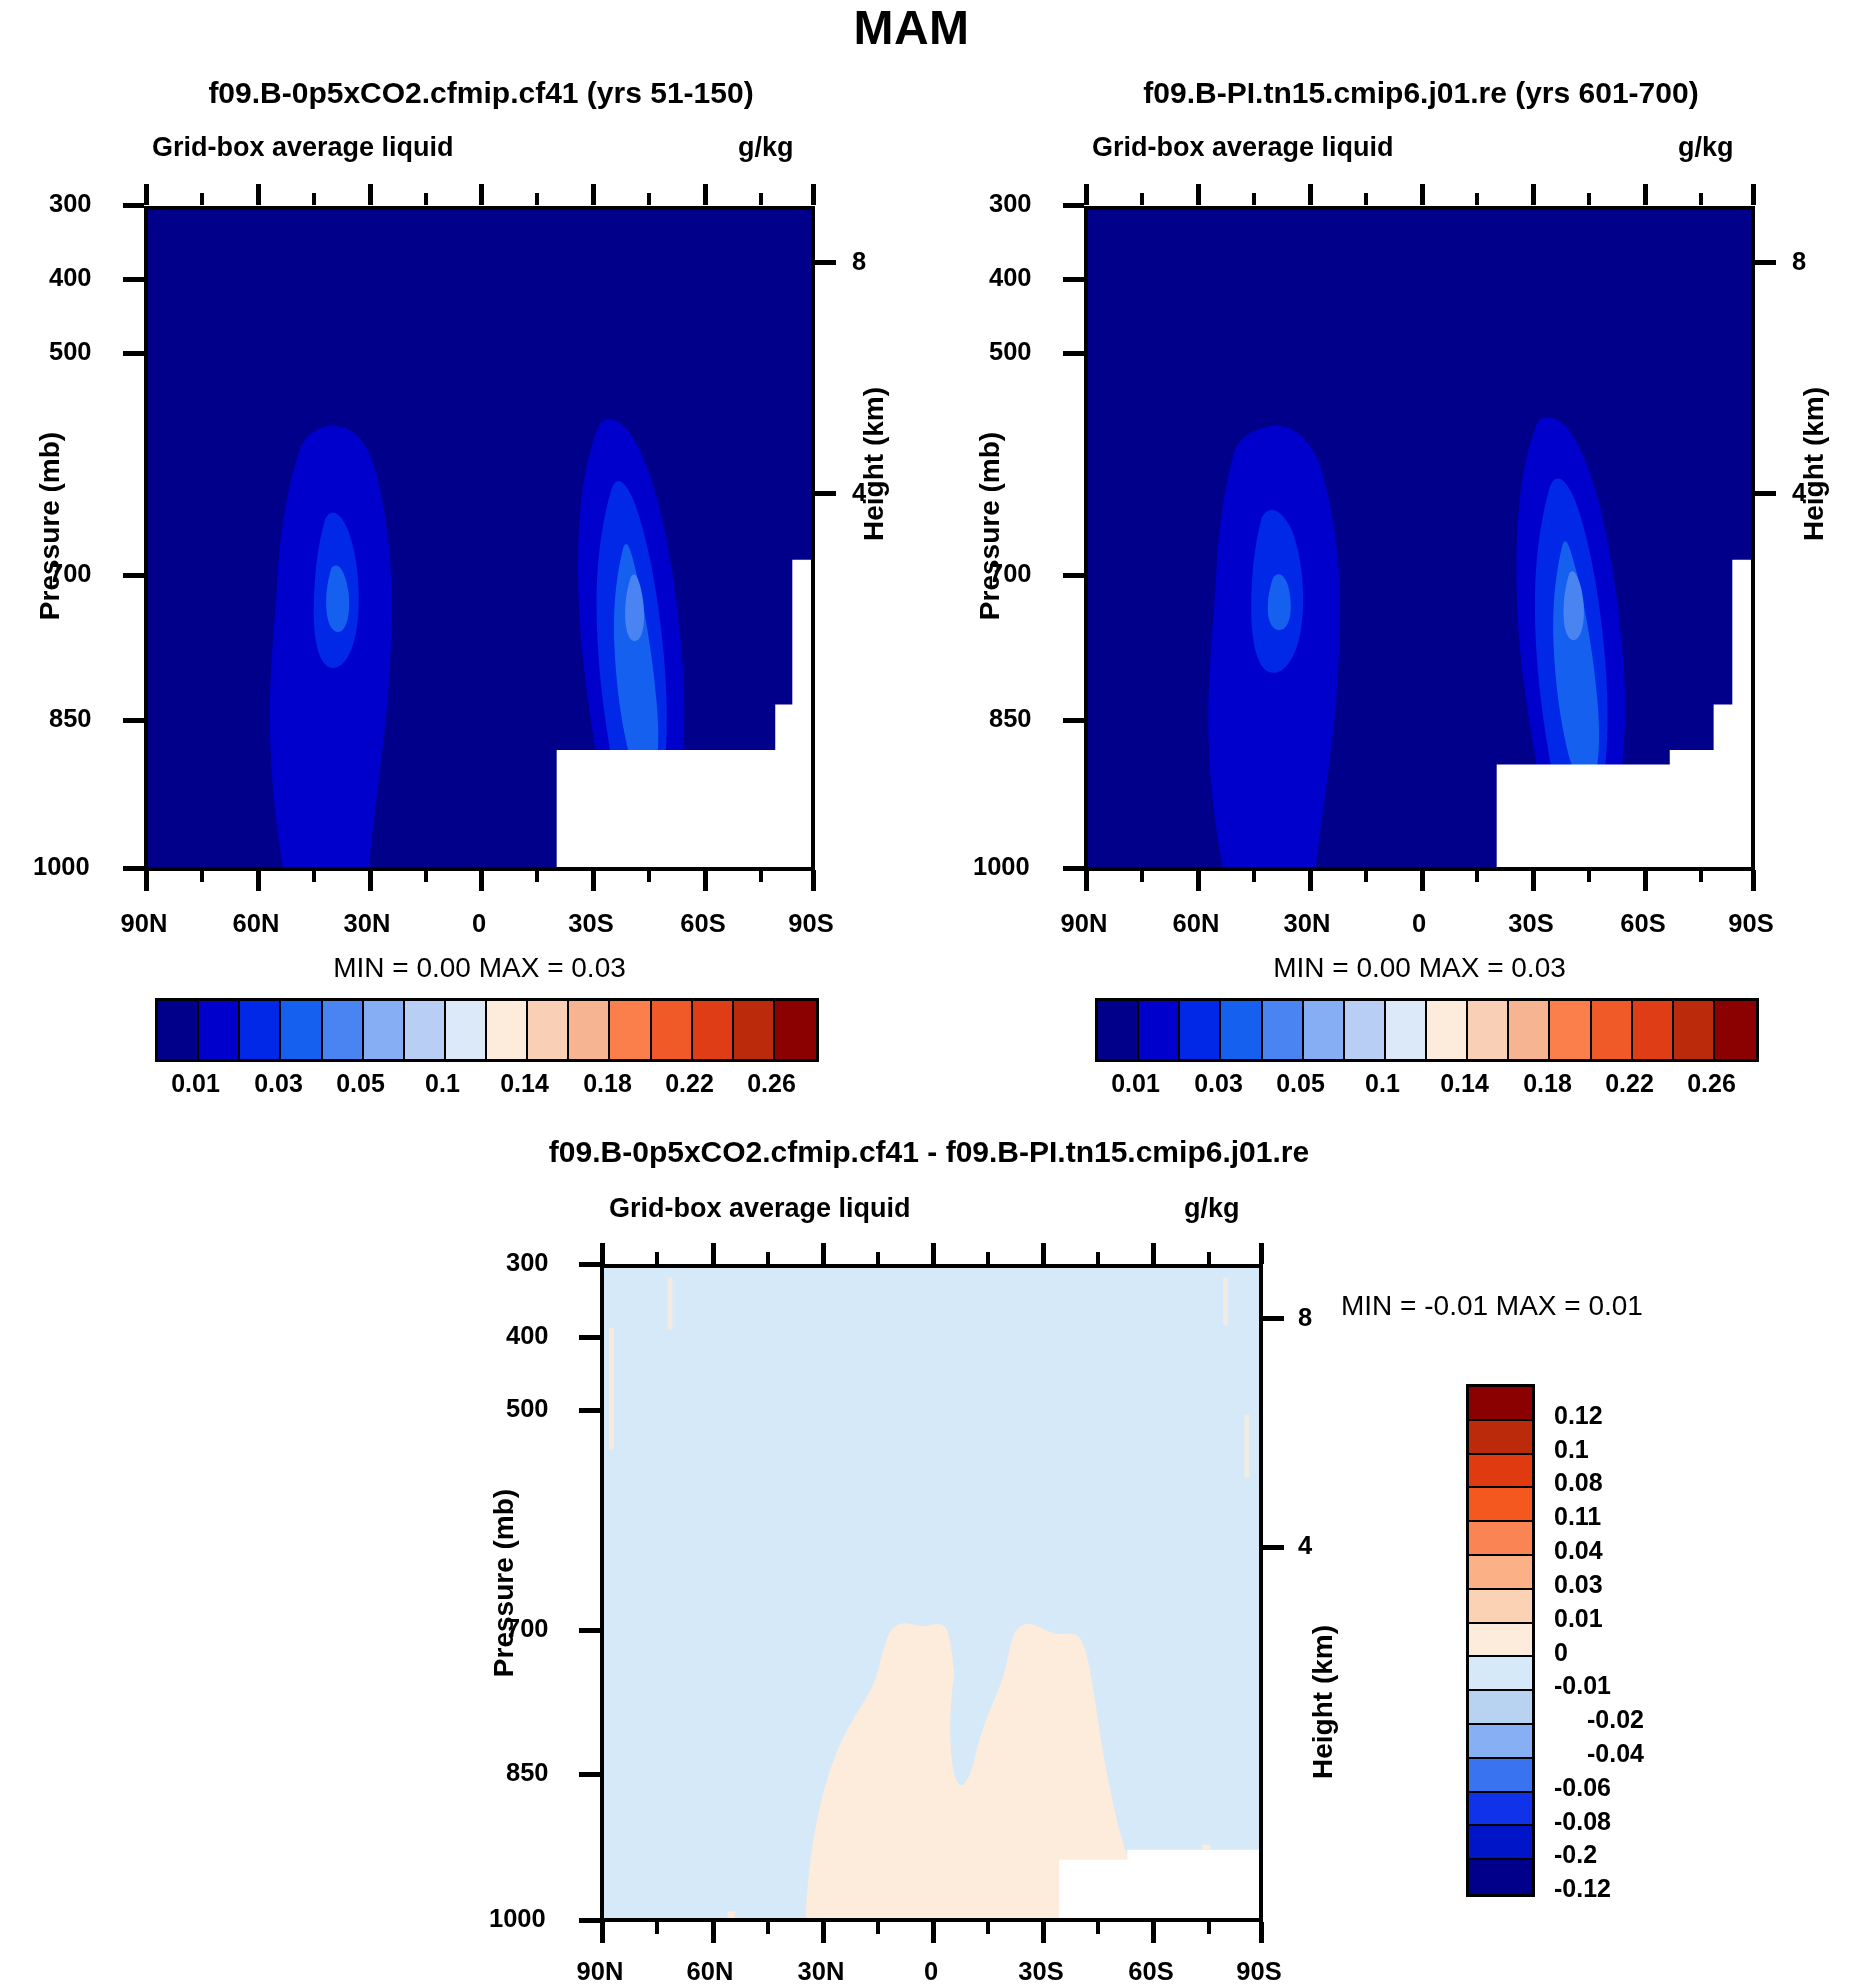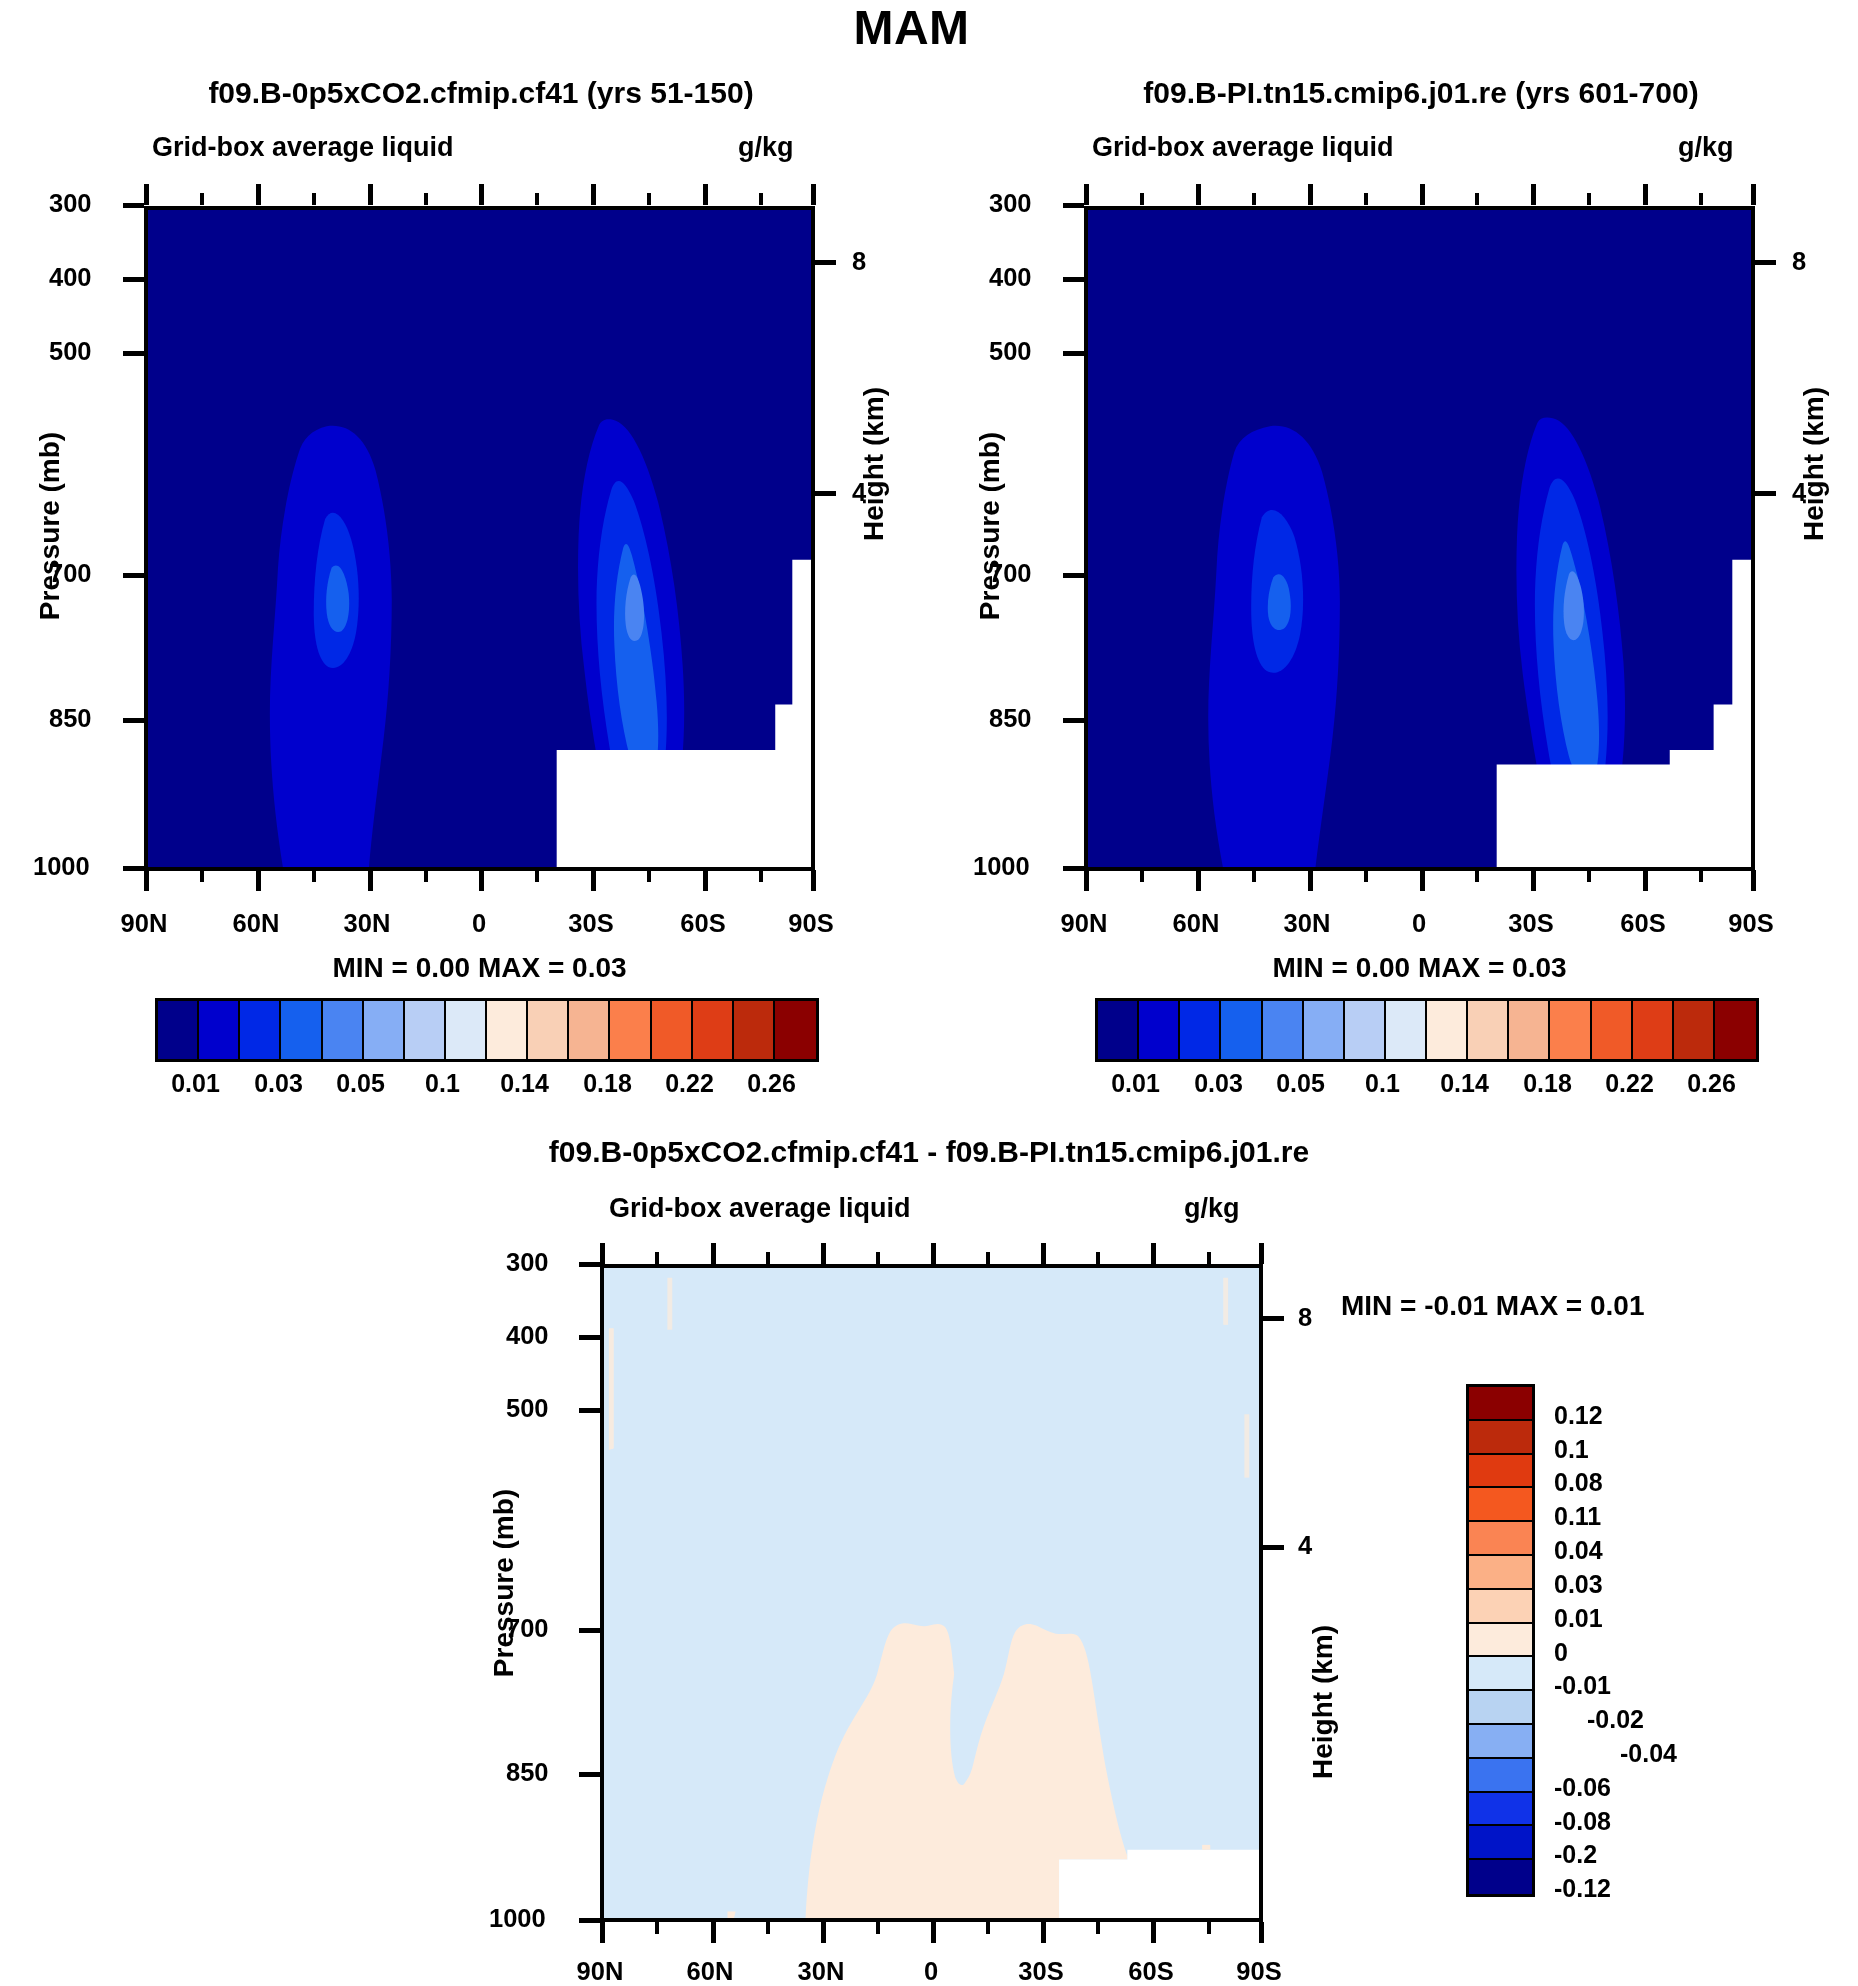--- a/index.html
+++ b/index.html
@@ -9,21 +9,21 @@
   .abs{position:absolute;}
   .ctr{text-align:center;}
 
   
   .season-title{font-size:48px;font-weight:bold;letter-spacing:0.4px;}
   .panel-title{font-size:30px;font-weight:bold;white-space:nowrap;}
   .var-title{font-size:27px;font-weight:bold;white-space:nowrap;}
   .unit-title{font-size:27px;font-weight:bold;white-space:nowrap;}
   .axis-lab{font-size:25.5px;font-weight:bold;white-space:nowrap;}
   .axis-name{font-size:28px;font-weight:bold;white-space:nowrap;}
-  .minmax{font-size:28px;font-weight:bold;white-space:nowrap;}
+  .minmax{font-size:28px;font-weight:normal;white-space:nowrap;}
   .cb-lab{font-size:25px;font-weight:bold;white-space:nowrap;}
   .vrot{transform:rotate(-90deg);transform-origin:50% 50%;}
 
   
   .frame{position:absolute;border:4.1px solid #000;box-sizing:border-box;overflow:hidden;background:#fff;}
   .frame svg{position:absolute;left:0;top:0;width:100%;height:100%;display:block;}
 
   
   .tick{position:absolute;background:#000;}
   .tk-l-maj{width:21.4px;height:5px;}
@@ -474,20 +474,20 @@
       <div class="abs cb-lab" style="left: 1554px; top: 1401px; width: 123px; text-align: left;">0.12</div>
       <div class="abs cb-lab" style="left: 1554px; top: 1435px; width: 123px; text-align: left;">0.1</div>
       <div class="abs cb-lab" style="left: 1554px; top: 1468px; width: 123px; text-align: left;">0.08</div>
       <div class="abs cb-lab" style="left: 1554px; top: 1502px; width: 123px; text-align: left;">0.11</div>
       <div class="abs cb-lab" style="left: 1554px; top: 1536px; width: 123px; text-align: left;">0.04</div>
       <div class="abs cb-lab" style="left: 1554px; top: 1570px; width: 123px; text-align: left;">0.03</div>
       <div class="abs cb-lab" style="left: 1554px; top: 1604px; width: 123px; text-align: left;">0.01</div>
       <div class="abs cb-lab" style="left: 1554px; top: 1638px; width: 123px; text-align: left;">0</div>
       <div class="abs cb-lab" style="left: 1554px; top: 1671px; width: 123px; text-align: left;">-0.01</div>
       <div class="abs cb-lab" style="left: 1554px; top: 1705px; width: 123px; text-align: center;">-0.02</div>
-      <div class="abs cb-lab" style="left: 1554px; top: 1739px; width: 123px; text-align: right;">-0.04</div>
+      <div class="abs cb-lab" style="left: 1554px; top: 1739px; width: 123px; text-align: center;">-0.04</div>
       <div class="abs cb-lab" style="left: 1554px; top: 1773px; width: 123px; text-align: left;">-0.06</div>
       <div class="abs cb-lab" style="left: 1554px; top: 1807px; width: 123px; text-align: left;">-0.08</div>
       <div class="abs cb-lab" style="left: 1554px; top: 1840px; width: 123px; text-align: left;">-0.2</div>
       <div class="abs cb-lab" style="left: 1554px; top: 1874px; width: 123px; text-align: left;">-0.12</div>
     </div>
 </div>
 
 
 </body></html>

